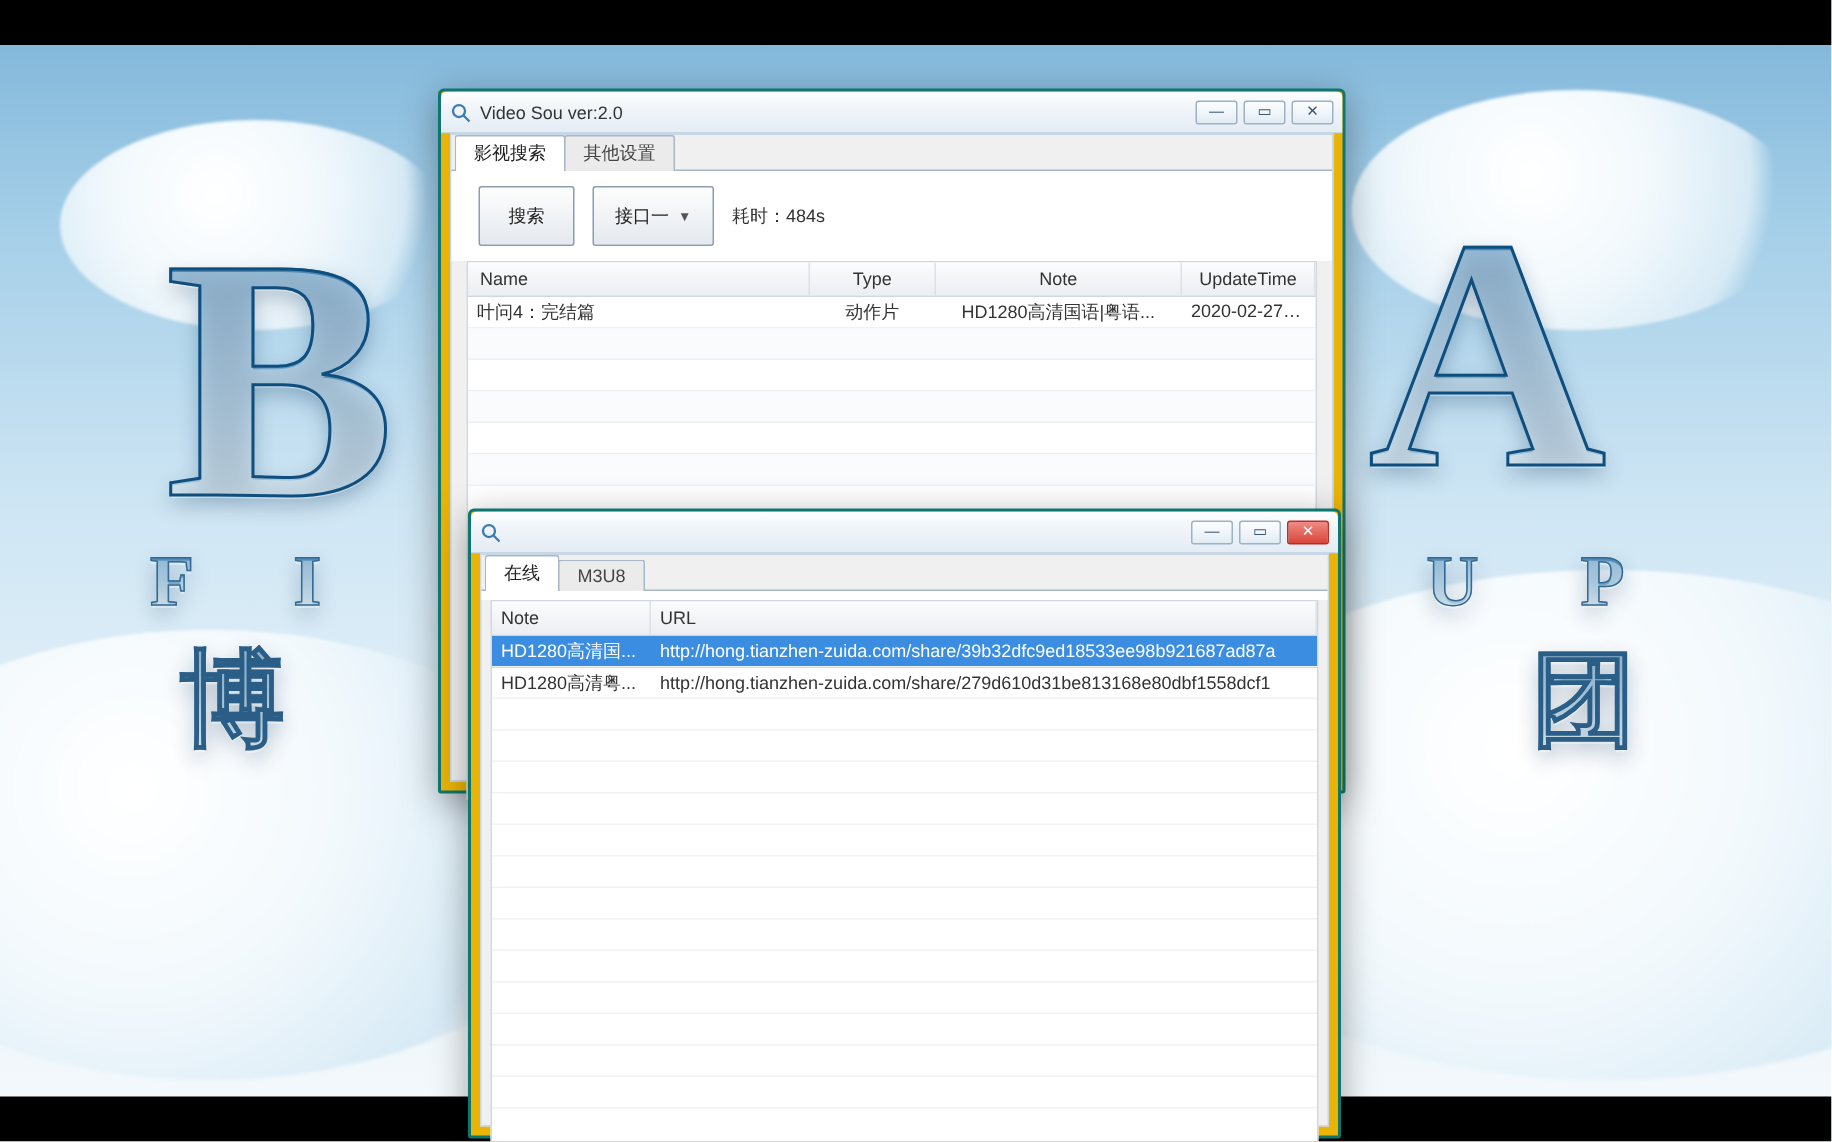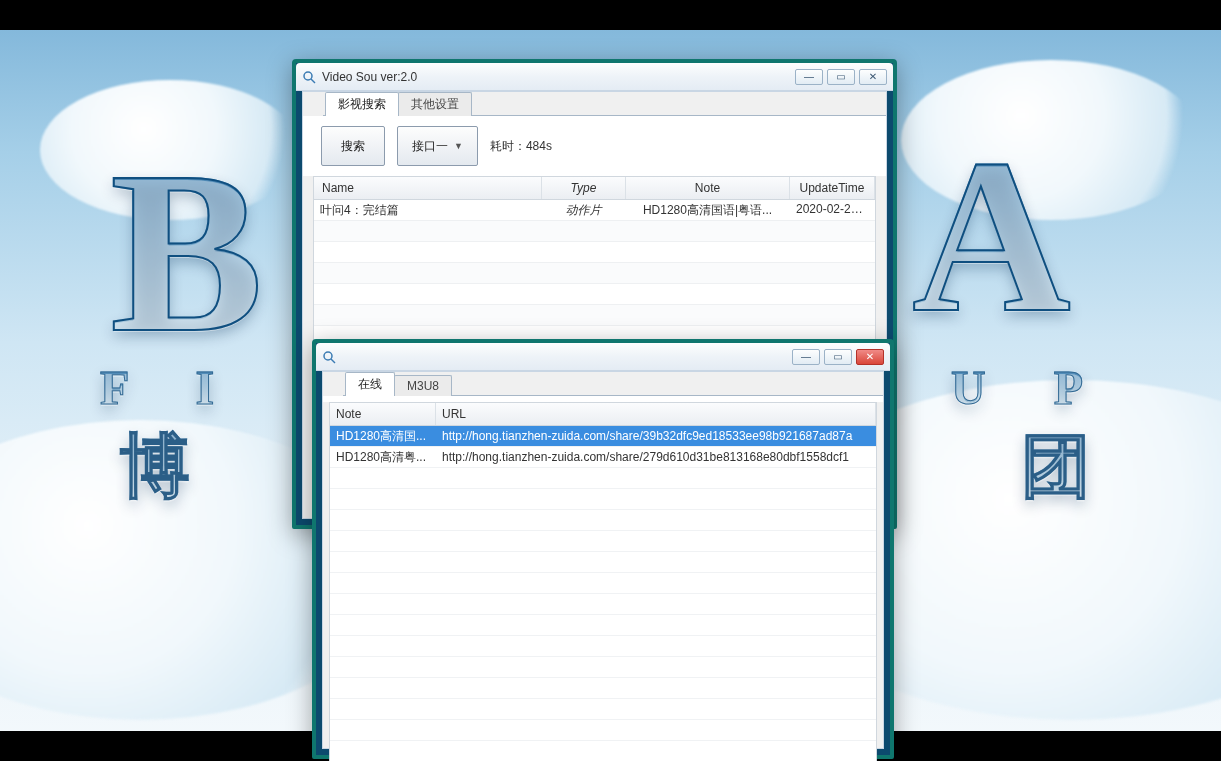--- a/index.html
+++ b/index.html
@@ -7,39 +7,39 @@
   body { position:relative; }
   .desktop {
     position:absolute; inset:0;
     background: linear-gradient(180deg,#7cb3d8 0%,#a5cfe8 20%,#cfe6f4 45%,#e7f2f9 70%,#f4f9fc 100%);
   }
   .black-bars { position:absolute; left:0; right:0; background:#000; height:30px; }
   .bb-top { top:0; } .bb-bot { bottom:0; }
 
   
   .win {
-    position:absolute; background:#0c4a6e; border:4px solid #0f766e;
+    position:absolute; background:#eab308; border:2px solid #0f766e;
     box-shadow:0 6px 24px rgba(0,0,0,.35); border-radius:4px 4px 2px 2px;
   }
   .titlebar {
     height:28px; background:linear-gradient(#fdfefe,#eef3f8 50%,#e4ecf4); border-bottom:1px solid #c9d6e4;
     display:flex; align-items:center; padding:0 6px; color:#333; font-size:12px; border-radius:4px 4px 0 0;
   }
   .titlebar .icon { width:14px; height:14px; margin-right:6px; display:flex; align-items:center; justify-content:center; }
   .win-btns { margin-left:auto; display:flex; gap:4px; }
   .win-btn {
     width:28px; height:16px; border:1px solid #9bb2c7; border-radius:2px;
     background:linear-gradient(#fdfefe,#e2ecf4); display:flex; align-items:center; justify-content:center;
     font-size:10px; color:#3b5772; cursor:default; line-height:1;
   }
   .win-btn.red { background:linear-gradient(#f08a86,#d9463a); border-color:#b33129; color:#fff; }
   .win-inner { position:absolute; left:6px; right:6px; bottom:6px; top:28px; background:#f0f0f0; border:1px solid #c9d6e4; }
 
   
-  .tabs { display:flex; align-items:flex-end; padding:2px 2px 0 2px; background:#f0f0f0; height:24px; border-bottom:1px solid #a7b7c7;margin-left:20px; }
+  .tabs { display:flex; align-items:flex-end; padding:2px 2px 0 2px; background:#f0f0f0; height:24px; border-bottom:1px solid #a7b7c7; }
   .tab {
     padding:3px 12px; border:1px solid #a7b7c7; border-bottom:none; margin-right:-1px;
     background:linear-gradient(#f8fafc,#ececec); font-size:12px; color:#222; cursor:default;
     border-radius:2px 2px 0 0; position:relative; top:1px;
   }
   .tab.active { background:#ffffff; z-index:2; top:1px; }
   .tab.inactive { background:#ebebeb; color:#444; }
 
   
   .search-row { display:flex; align-items:center; gap:12px; padding:10px 10px 10px 18px; background:#fff; }
@@ -69,21 +69,21 @@
   .grid2-hd { display:flex; background:linear-gradient(#fbfcfd,#ebeef2); border-bottom:1px solid #d0d7de; }
   .g2h { padding:4px 6px; font-size:12px; color:#333; border-right:1px solid #dbe1e7; }
   .g2body { height:339px; overflow:hidden; }
   .g2row { display:flex; height:21px; align-items:center; border-bottom:1px solid #f0f2f4; }
   .g2row.sel { background:#3a8de0; color:#fff; }
   .g2row.sel .g2c { color:#fff; }
   .g2c { padding:2px 6px; font-size:12px; color:#333; white-space:nowrap; overflow:hidden; text-overflow:ellipsis; border-right:1px solid transparent; }
 
   
   .c-name { width:228px; text-align:left; }
-  .c-type { width:84px; text-align:center;font-style:italic; }
+  .c-type { width:84px; text-align:center; }
   .c-note { width:164px; text-align:center; }
   .c-time { flex:1; text-align:center; }
   
   .u-note { width:106px; }
   .u-url  { flex:1; }
 
   .timer-label { font-size:12px; color:#333; }
 
   
   .bg-letter {

